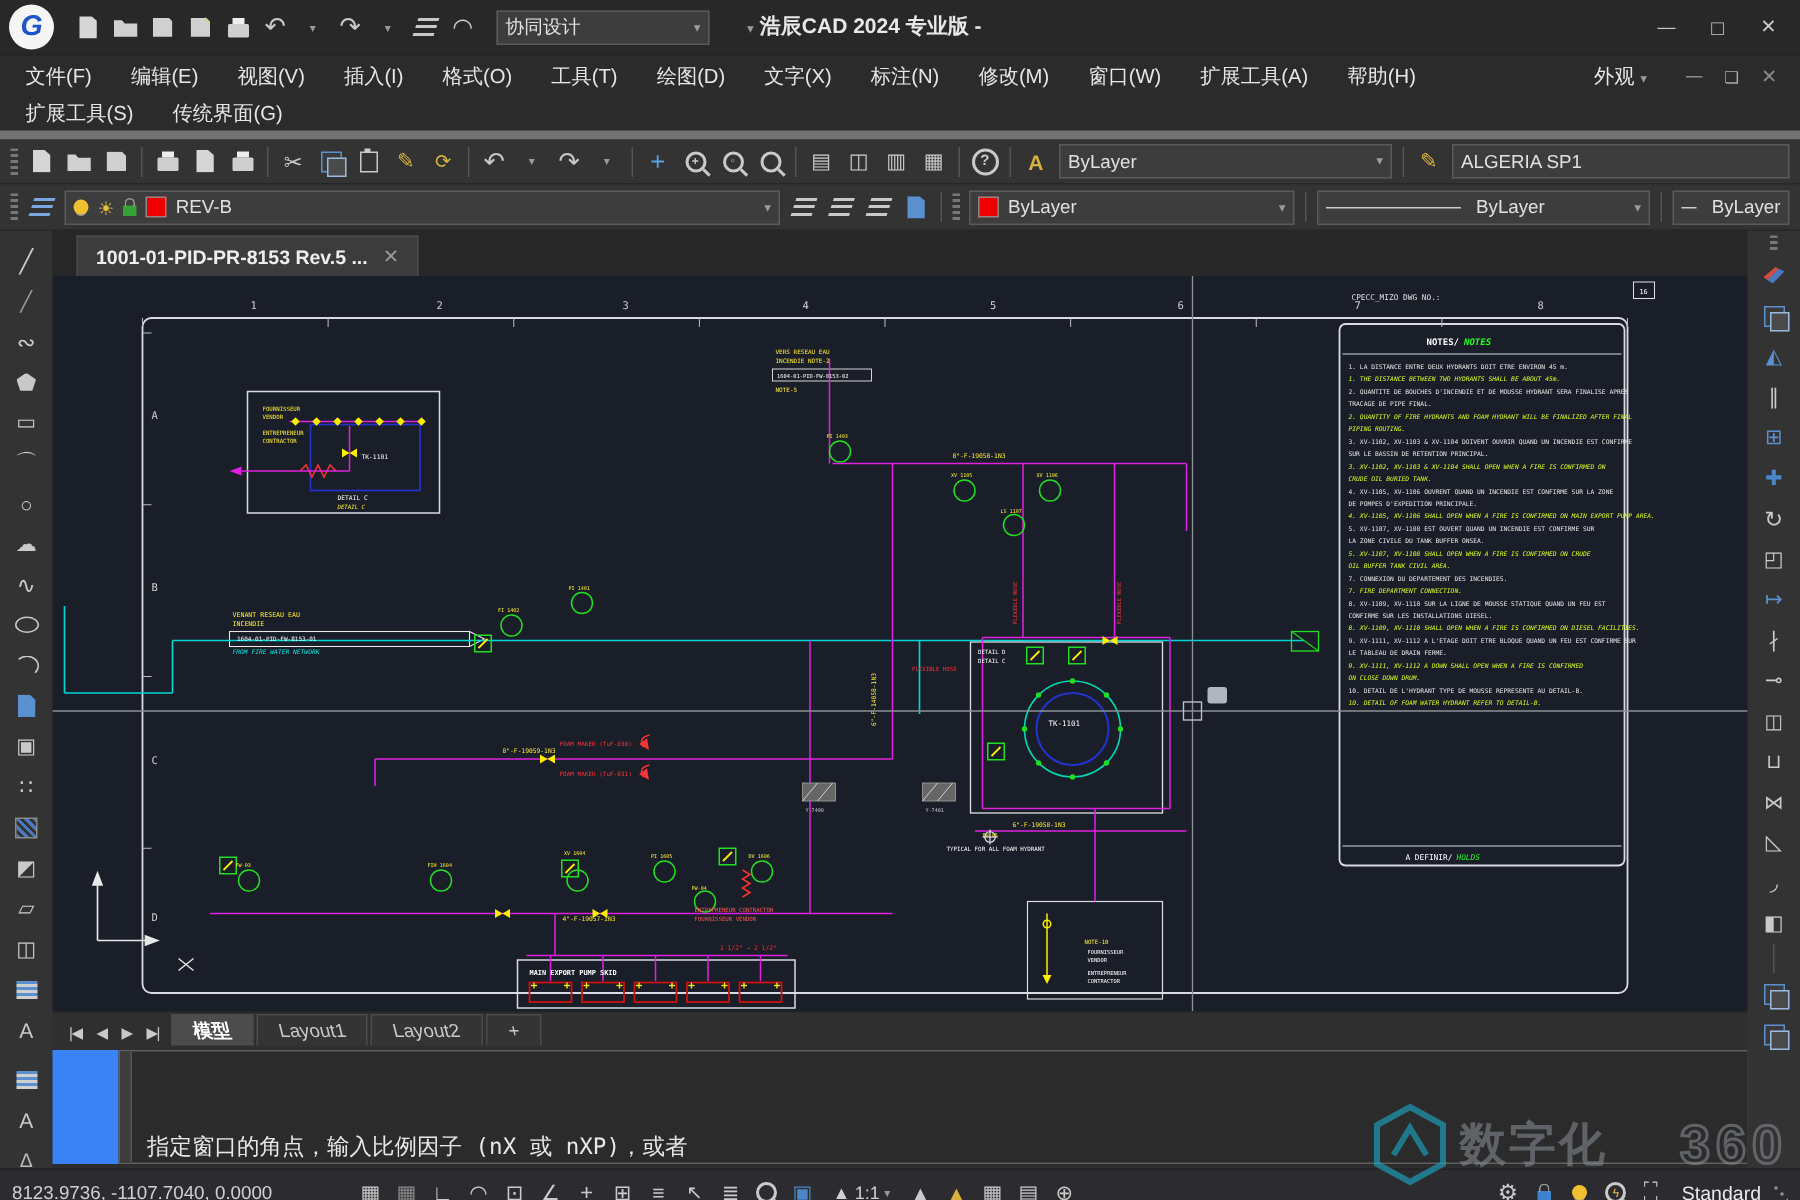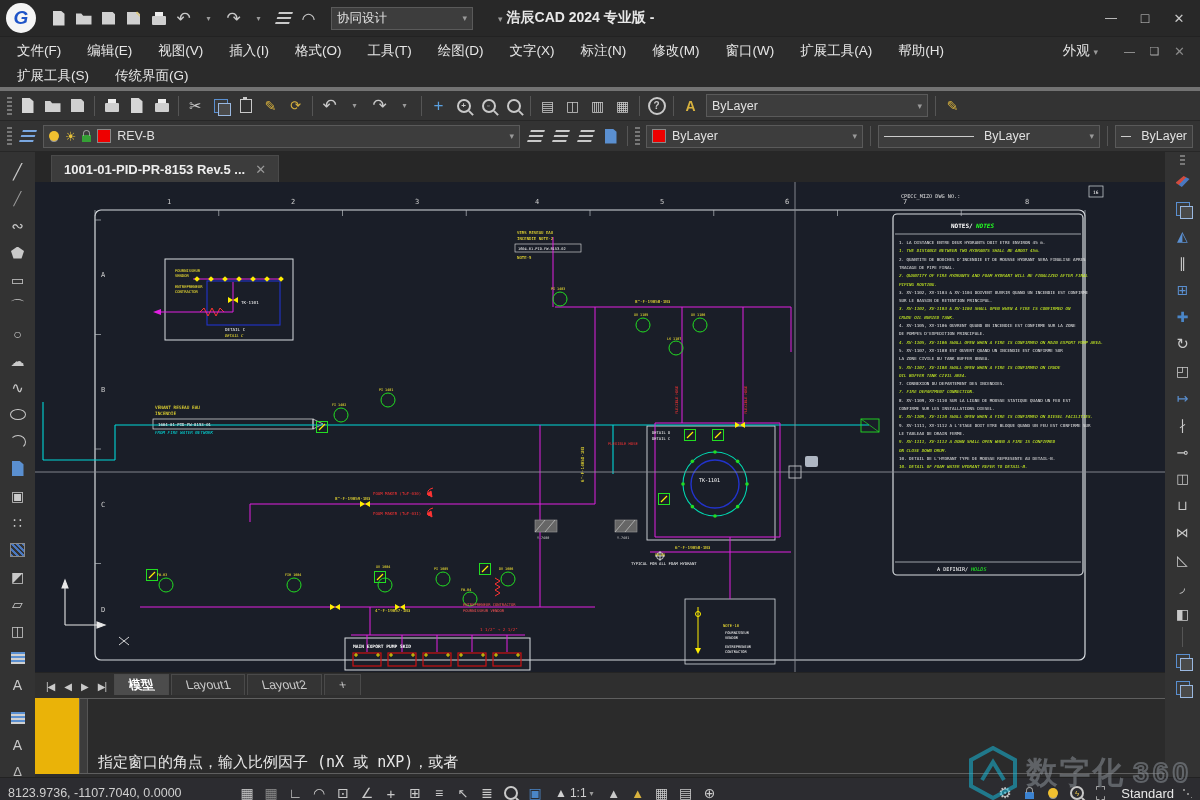--- a/index.html
+++ b/index.html
@@ -8,21 +8,21 @@
   
   .titlebar{height:36px;background:#282828;display:flex;align-items:center;gap:2px;padding:0 6px;}
   .logo{width:30px;height:30px;border-radius:50%;background:#f5f5f5;display:flex;align-items:center;justify-content:center;
         font-weight:bold;font-style:italic;font-size:19px;color:#1e54c8;margin-right:8px;flex:0 0 auto;}
   .title{flex:1;text-align:left;padding-left:20px;font-size:14px;font-weight:bold;color:#e8e8e8;white-space:nowrap;}
   .tarr{color:#9a9a9a;font-size:9px;margin-right:4px;}
   .wctl{display:flex;gap:4px;}
   .wctl .tb{width:30px;}
   
   .menubar{height:28px;background:#2b2b2b;display:flex;align-items:center;padding:0 4px;border-top:1px solid #222;}
-  .menubar2{height:22px;background:#2b2b2b;display:flex;align-items:center;padding:0 4px;border-bottom:4px solid #737373;}
+  .menubar2{height:22px;background:#2b2b2b;display:flex;align-items:center;padding:0 4px;border-bottom:6px solid #737373;}
   .mleft{display:flex;flex:1;}
   .mi{padding:2px 13px;font-size:13.5px;color:#e6e6e6;cursor:default;}
   .mright{display:flex;align-items:center;gap:6px;padding-right:4px;font-size:13px;color:#ccc;}
   
   .toolbar{height:29px;background:#333;display:flex;align-items:center;padding:0 4px;border-bottom:1px solid #272727;}
   .layerbar{height:30px;background:#333;display:flex;align-items:center;padding:0 4px;border-bottom:1px solid #272727;}
   .strip{display:flex;align-items:center;height:100%;}
   .tb{width:25px;height:23px;display:flex;align-items:center;justify-content:center;color:#c9c9c9;
       font-size:14px;border-radius:2px;position:relative;flex:0 0 auto;}
   .sep{width:1px;height:20px;background:#555;margin:0 4px;flex:0 0 auto;}
@@ -81,41 +81,41 @@
   .doctab .x{color:#9a9a9a;font-weight:normal;font-size:13px;}
   .canvas{height:490px;background:#1a1e28;position:relative;}
   .canvas svg{display:block;}
   
   .mtabs{height:25px;background:#2f2f2f;display:flex;align-items:center;gap:2px;padding-left:6px;border-top:1px solid #242424;font-size:12.5px;}
   .tnav{color:#c9c9c9;font-size:10px;padding:2px 5px;letter-spacing:-1px;}
   .mtab{padding:3px 14px;color:#c8c8c8;transform:skewX(-14deg);border:1px solid #4a4a4a;border-bottom:none;background:#343434;margin:0 1px;}
   .mtab>span{display:inline-block;transform:skewX(14deg);}
   .mtab.active{background:#4c4c4c;color:#fff;font-weight:bold;}
   
-  .cmd{height:76px;background:#eab308;display:flex;}
+  .cmd{height:76px;background:#3b82f6;display:flex;}
   .cmdgut{width:44px;}
   .cmdbox{flex:1;background:#2b2b2b;border:1px solid #5f5f5f;border-right:none;display:flex;}
   .cmdgrip{width:7px;background:#3c3c3c;border-right:1px solid #555;}
   .cmdlines{flex:1;padding:3px 10px;font-family:"DejaVu Sans Mono","Liberation Mono",monospace;
             font-size:15px;color:#e8e8e8;line-height:24px;white-space:pre;overflow:hidden;}
   
   .statusbar{height:30px;background:#2c2c30;display:flex;align-items:center;padding:0 8px;gap:2px;position:relative;border-top:1px solid #222;}
   .coords{font-size:12.5px;color:#cfcfcf;width:225px;flex:0 0 auto;}
   .statusbar .tb{width:24px;height:24px;font-size:13px;}
   .scalew{display:flex;align-items:center;gap:3px;font-size:12px;color:#d0d0d0;padding:0 6px;}
   .brand{font-size:13px;color:#e8e8e8;padding:0 6px;}
   .gripdots{width:10px;height:10px;background:
      radial-gradient(circle at 2px 2px,#888 1px,transparent 1.2px),
      radial-gradient(circle at 6px 6px,#888 1px,transparent 1.2px),
      radial-gradient(circle at 10px 10px,#888 1px,transparent 1.2px);}
   .spacer{flex:1;}
   
-  .watermark{position:absolute;right:8px;bottom:0;z-index:9;opacity:.55;display:flex;align-items:center;gap:8px;pointer-events:none;text-align:center;}
+  .watermark{position:absolute;right:8px;bottom:10px;z-index:9;opacity:.55;display:flex;align-items:center;gap:8px;pointer-events:none;text-align:center;}
   .wmtext{font-size:31px;font-weight:bold;color:#8a9097;letter-spacing:2px;}
-  .wm360{font-size:28px;font-weight:bold;color:transparent;-webkit-text-stroke:2px #8a9097;letter-spacing:4px;}
+  .wm360{font-size:36px;font-weight:bold;color:transparent;-webkit-text-stroke:2px #8a9097;letter-spacing:4px;margin-left:40px;}
   @supports not (-webkit-text-stroke:1px #000){.wm360{color:#8a9097;}}
 </style>
 </head>
 <body>
 
 <div class="app">
 
   <div class="titlebar">
     <div class="logo">
         <span>G</span>
@@ -249,20 +249,23 @@
         </span>
       </div>
     <div class="sep"></div>
     <span class="tb" style="color:#d8b23e;font-weight:bold">A</span>
     <div class="combo" style="width:210px">
       <span>ByLayer</span>
         <span class="arr">▾</span>
     </div>
     <div class="sep"></div>
     <span class="tb" style="color:#d8b23e">✎</span>
+    <div class="combo" style="flex:1">
+      <span>ALGERIA SP1</span>
+    </div>
   </div>
 
   <div class="layerbar">
     <div class="k-grip"></div>
     <div class="strip">
         <span class="tb">
           <span class="k-stack2"></span>
         </span>
       </div>
     <div class="combo" style="width:465px">

